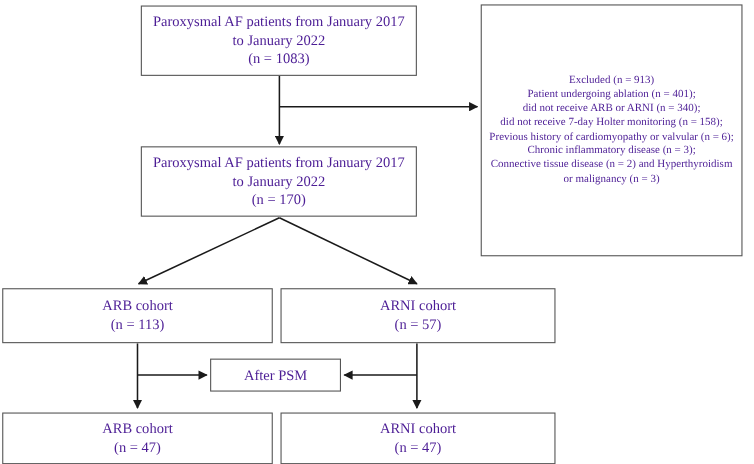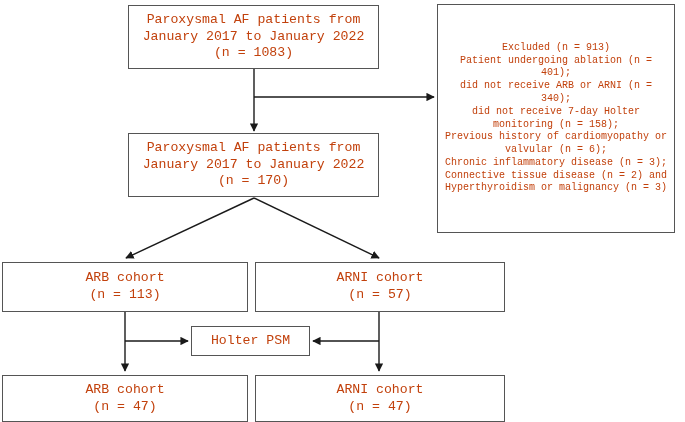--- a/index.html
+++ b/index.html
@@ -5,22 +5,22 @@
   html, body {
     margin: 0;
     padding: 0;
     background: #ffffff;
   }
   #canvas {
     position: relative;
     width: 685px;
     height: 422px;
     background: #ffffff;
-    font-family: Liberation Mono, monospace;
-    color: #c2410c;
+    font-family: Liberation Serif, serif;
+    color: #4c1d95;
     overflow: hidden;
   }
   .node {
     position: absolute;
     box-sizing: border-box;
     border: 1px solid #555555;
     background: #ffffff;
     display: flex;
     align-items: center;
     justify-content: center;
@@ -103,21 +103,21 @@
     <span class="txt">ARB cohort
 (n = 113)</span>
   </div>
 
   <div class="node" id="box-arni-pre">
     <span class="txt">ARNI cohort
 (n = 57)</span>
   </div>
 
   <div class="node" id="box-psm">
-    <span class="txt">Holter PSM</span>
+    <span class="txt">After PSM</span>
   </div>
 
   <div class="node" id="box-arb-post">
     <span class="txt">ARB cohort
 (n = 47)</span>
   </div>
 
   <div class="node" id="box-arni-post">
     <span class="txt">ARNI cohort
 (n = 47)</span>

